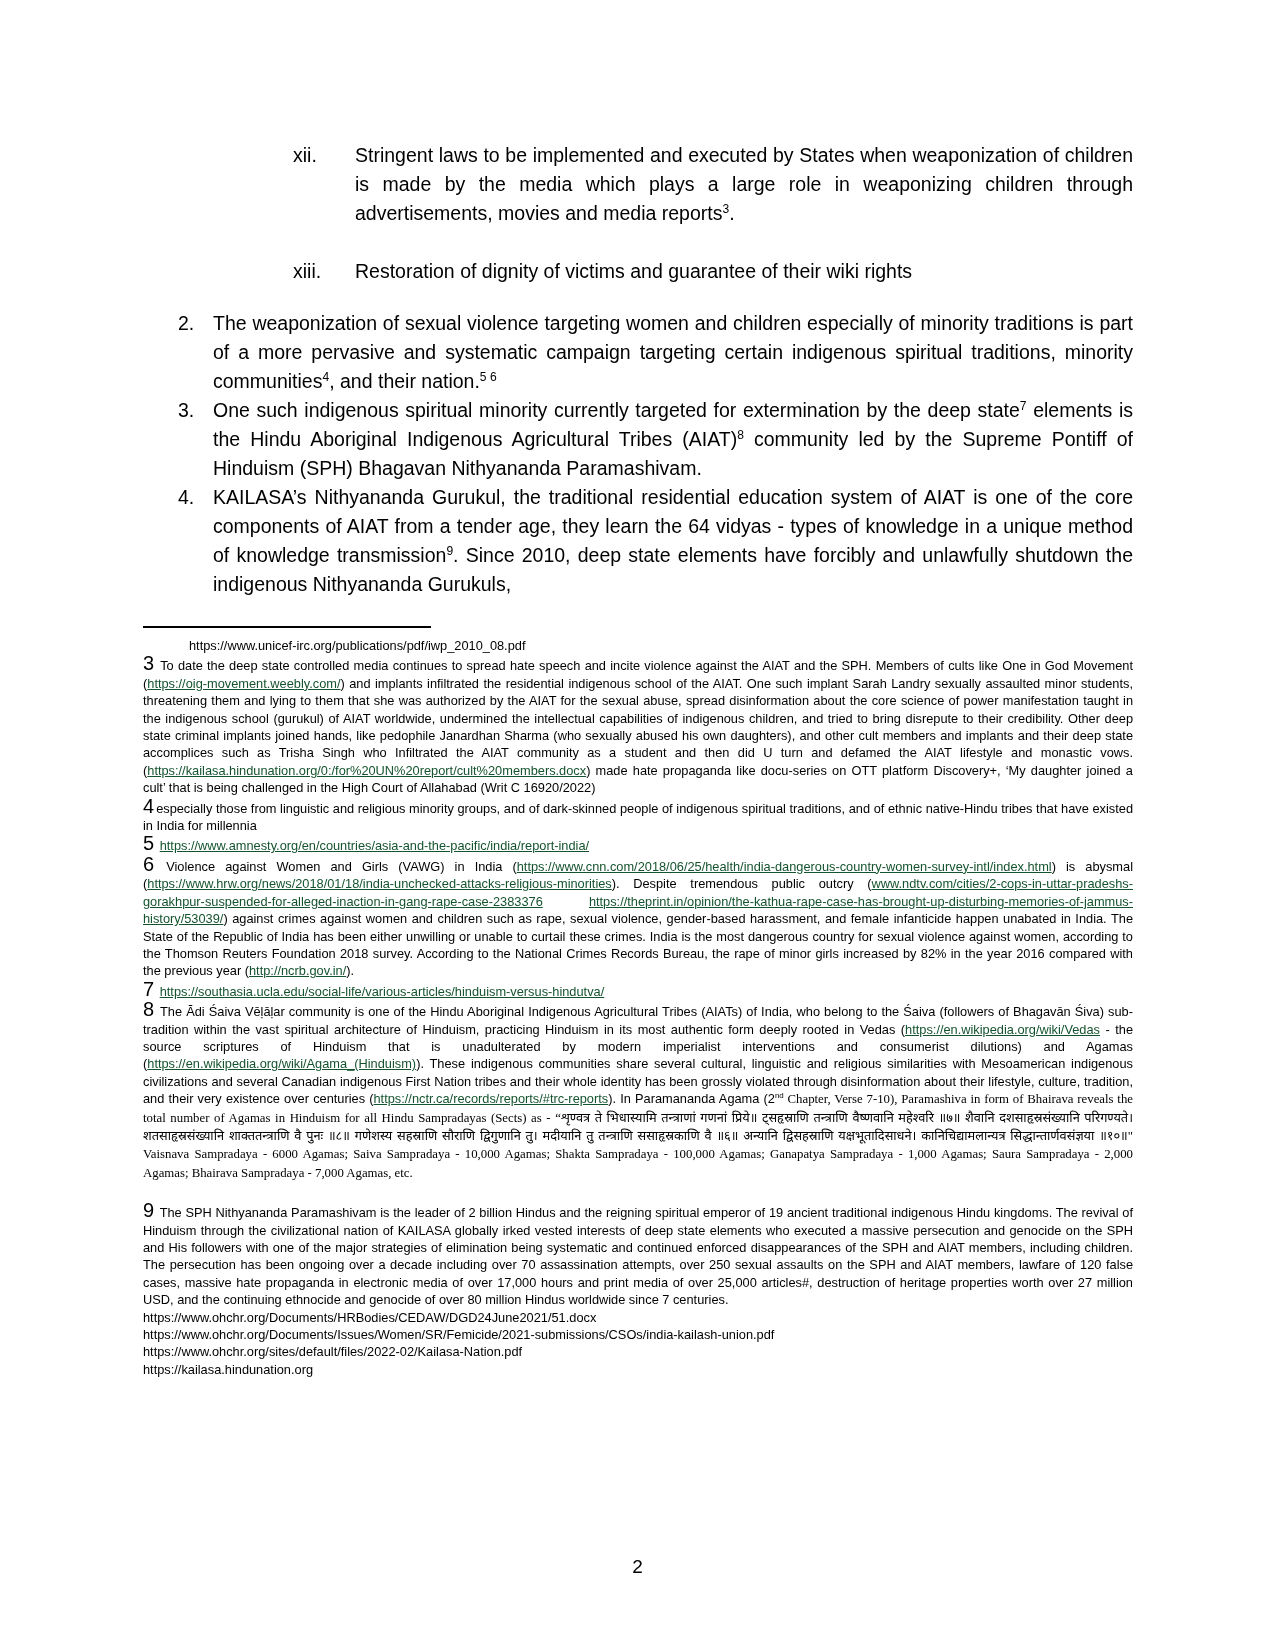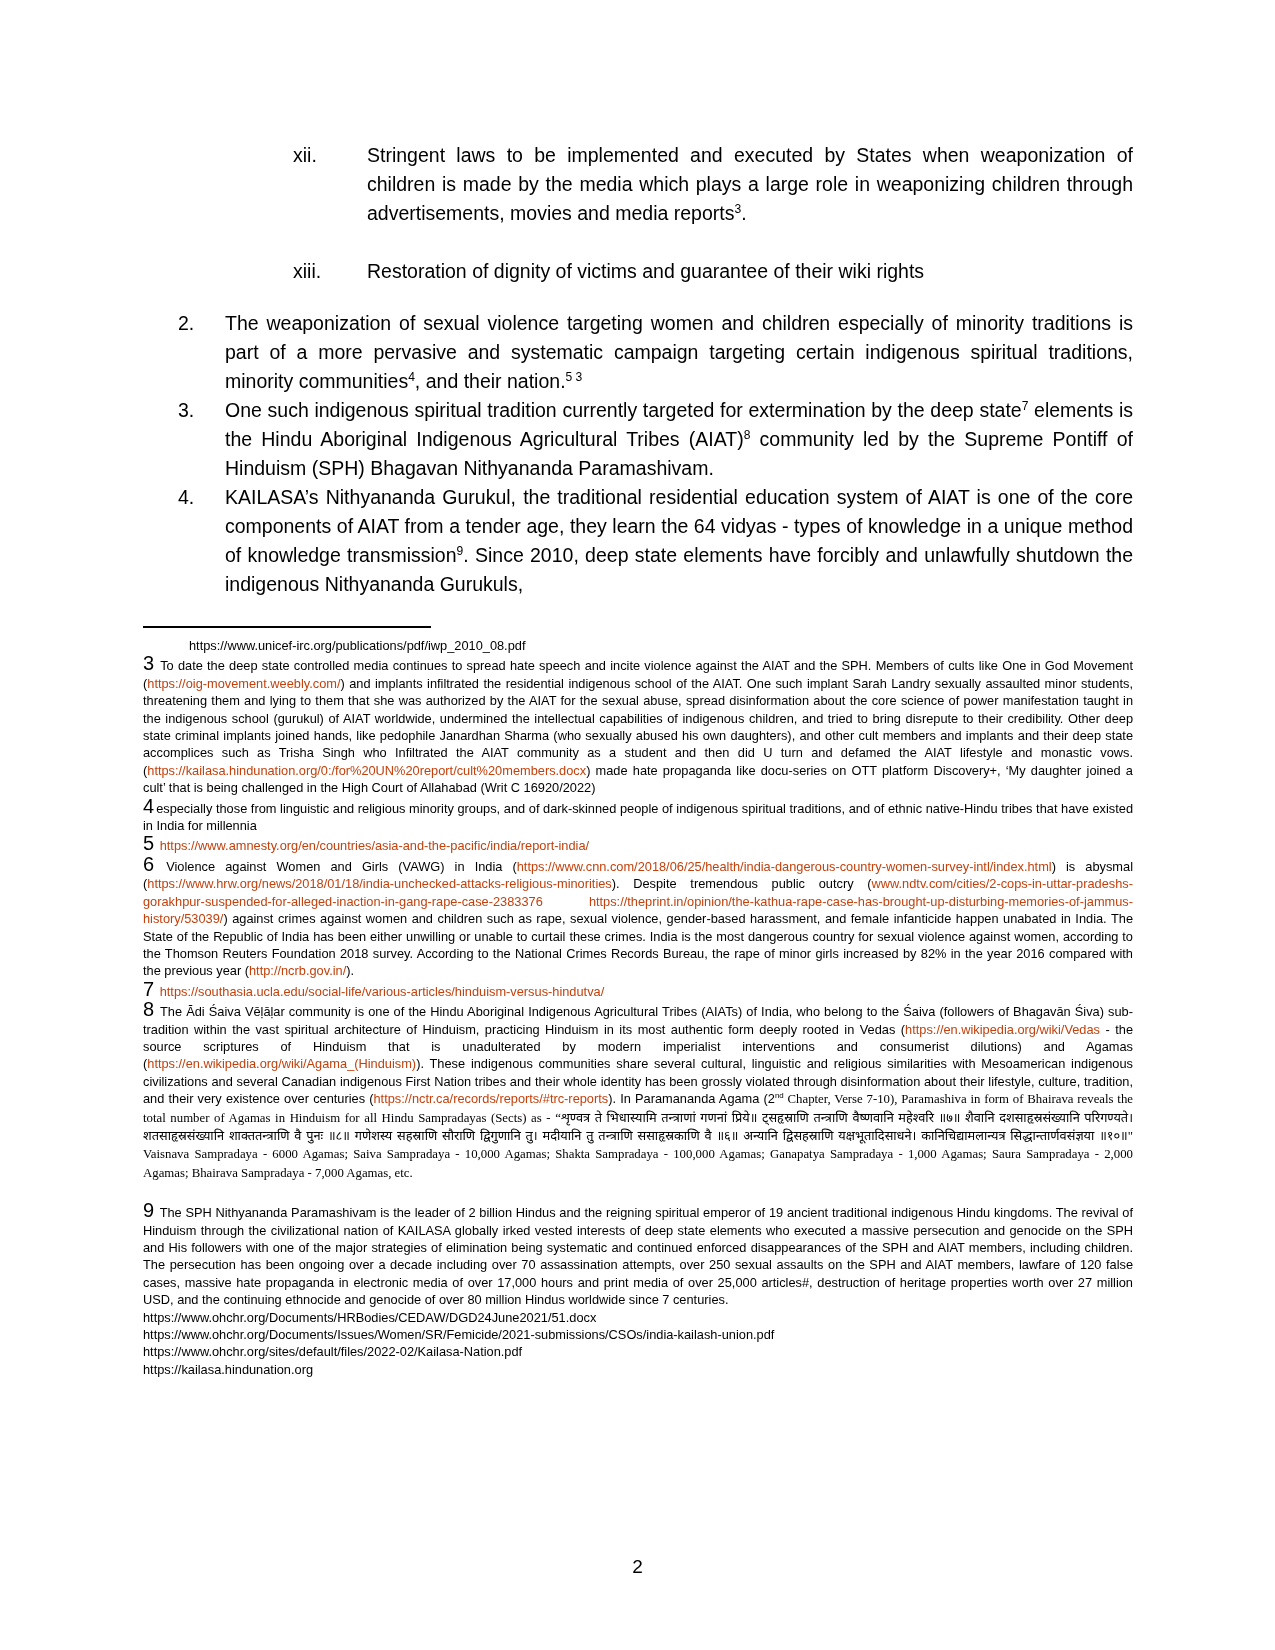--- a/index.html
+++ b/index.html
@@ -8,38 +8,38 @@
     width:1275px;height:1650px;
     background:#ffffff;
     font-family:"Liberation Sans","DejaVu Sans",sans-serif;
     color:#000;
     box-sizing:border-box;
     padding:141px 142px 0 143px;
     overflow:hidden;
   }
   
   .body-text{font-size:19.5px;line-height:29px;}
-  .item{display:flex;text-align:justify;gap:12px;}
+  .item{display:flex;text-align:justify;}
   .item.roman{padding-left:150px;}
   .item.roman .marker{flex:0 0 62px;}
   .item.decimal{padding-left:35px;}
   .item.decimal .marker{flex:0 0 35px;}
   .item .content{flex:1 1 auto;}
   .item.space-before{margin-top:29px;align-items:flex-end;}
   .item.space-before-sm{margin-top:23px;}
   sup{vertical-align:super;font-size:62%;line-height:0;}
   
   .fn-sep{margin-top:27px;width:288px;border-top:2px solid #000;}
   
   .footnotes{margin-top:9px;font-size:12.8px;line-height:17.4px;}
   .fn-cont{margin-bottom:2px;padding-left:46px;}
   .footnote{text-align:justify;margin-top:3px;}
   .footnote.gap{margin-top:22px;}
   .fn-num{font-size:20px;line-height:0;margin-right:2px;}
-  .link{color:#c2410c;overflow-wrap:anywhere;cursor:pointer;}
+  .link{color:#14532d;text-decoration:underline;overflow-wrap:anywhere;cursor:pointer;}
   .serif{font-family:"Liberation Serif","DejaVu Serif",serif;}
   
   .page-number{
     position:absolute;left:0;right:0;bottom:72px;
     text-align:center;font-size:19px;
   }
 </style>
 </head>
 <body>
 
@@ -48,25 +48,25 @@
       <div class="item roman">
         <div class="marker">xii.</div>
         <div class="content"><span>Stringent laws to be implemented and executed by States when weaponization of children is made by the media which plays a large role in weaponizing children through advertisements, movies and media reports</span><sup>3</sup><span>.</span></div>
       </div>
       <div class="item roman space-before">
         <div class="marker">xiii.</div>
         <div class="content"><span>Restoration of dignity of victims and guarantee of their wiki rights</span></div>
       </div>
       <div class="item decimal space-before-sm">
         <div class="marker">2.</div>
-        <div class="content"><span>The weaponization of sexual violence targeting women and children especially of minority traditions is part of a more pervasive and systematic campaign targeting certain indigenous spiritual traditions, minority communities</span><sup>4</sup><span>, and their nation.</span><sup>5 3</sup></div>
+        <div class="content"><span>The weaponization of sexual violence targeting women and children especially of minority traditions is part of a more pervasive and systematic campaign targeting certain indigenous spiritual traditions, minority communities</span><sup>4</sup><span>, and their nation.</span><sup>5 6</sup></div>
       </div>
       <div class="item decimal">
         <div class="marker">3.</div>
-        <div class="content"><span>One such indigenous spiritual tradition currently targeted for extermination by the deep state</span><sup>7</sup><span> elements is the Hindu Aboriginal Indigenous Agricultural Tribes (AIAT)</span><sup>8</sup><span> community led by the Supreme Pontiff of Hinduism (SPH) Bhagavan Nithyananda Paramashivam.</span></div>
+        <div class="content"><span>One such indigenous spiritual minority currently targeted for extermination by the deep state</span><sup>7</sup><span> elements is the Hindu Aboriginal Indigenous Agricultural Tribes (AIAT)</span><sup>8</sup><span> community led by the Supreme Pontiff of Hinduism (SPH) Bhagavan Nithyananda Paramashivam.</span></div>
       </div>
       <div class="item decimal">
         <div class="marker">4.</div>
         <div class="content"><span>KAILASA’s Nithyananda Gurukul, the traditional residential education system of AIAT is one of the core components of AIAT from a tender age, they learn the 64 vidyas - types of knowledge in a unique method of knowledge transmission</span><sup>9</sup><span>. Since 2010, deep state elements have forcibly and unlawfully shutdown the indigenous Nithyananda Gurukuls,</span></div>
       </div>
     </section>
 
   <div class="fn-sep"></div>
 
   <section class="footnotes">

